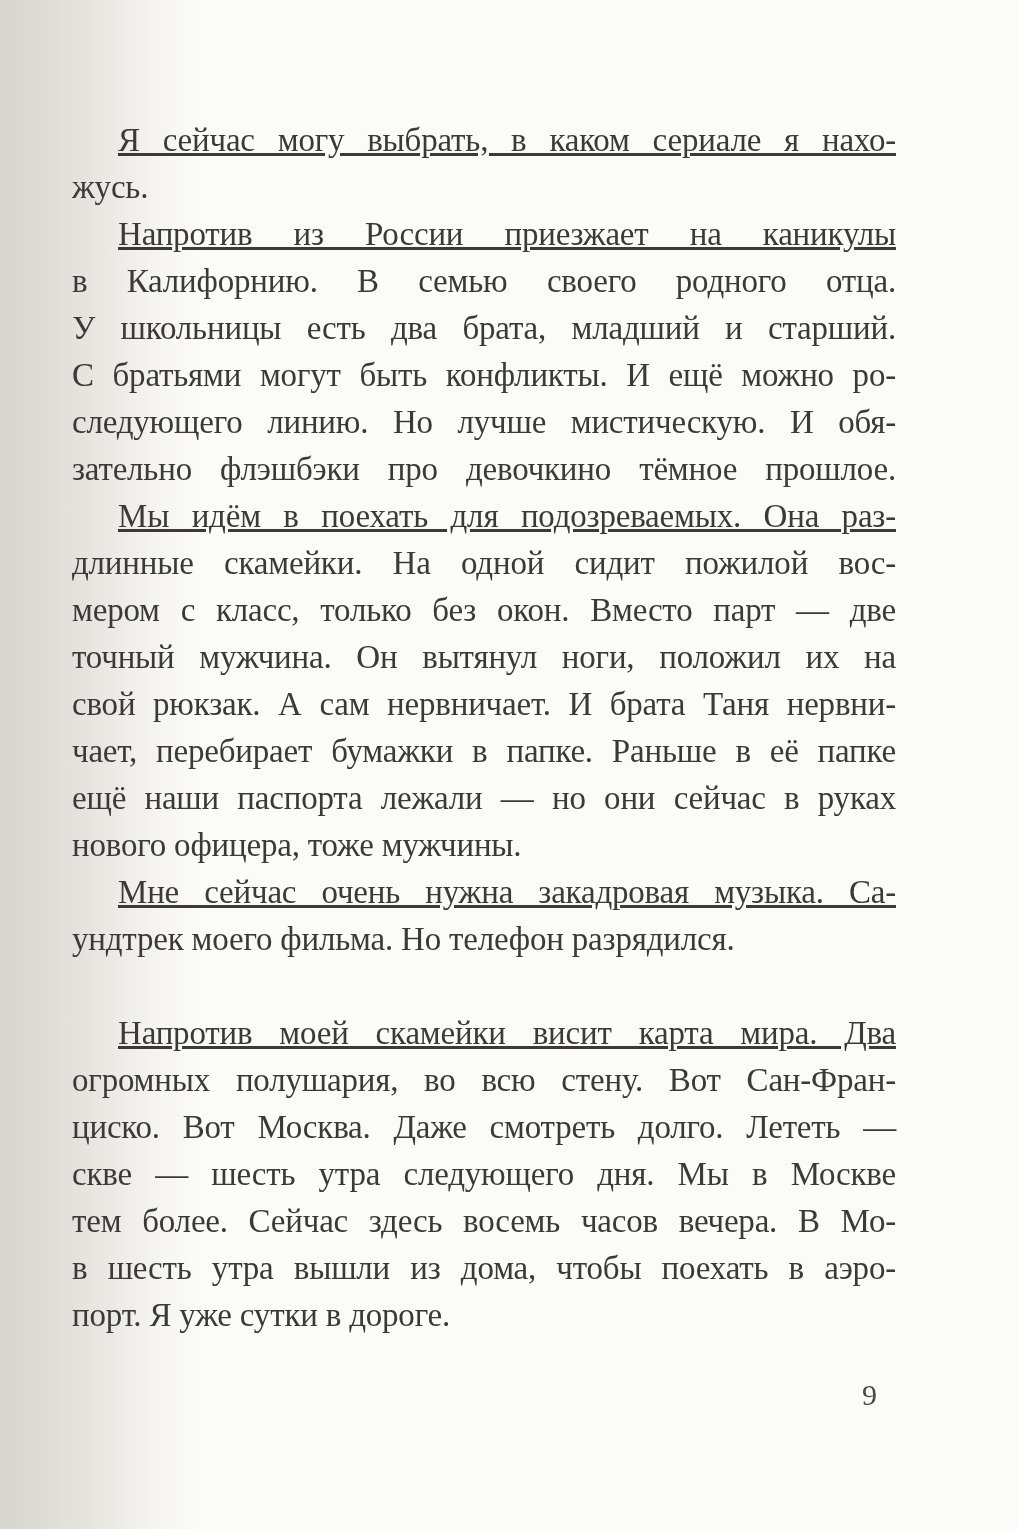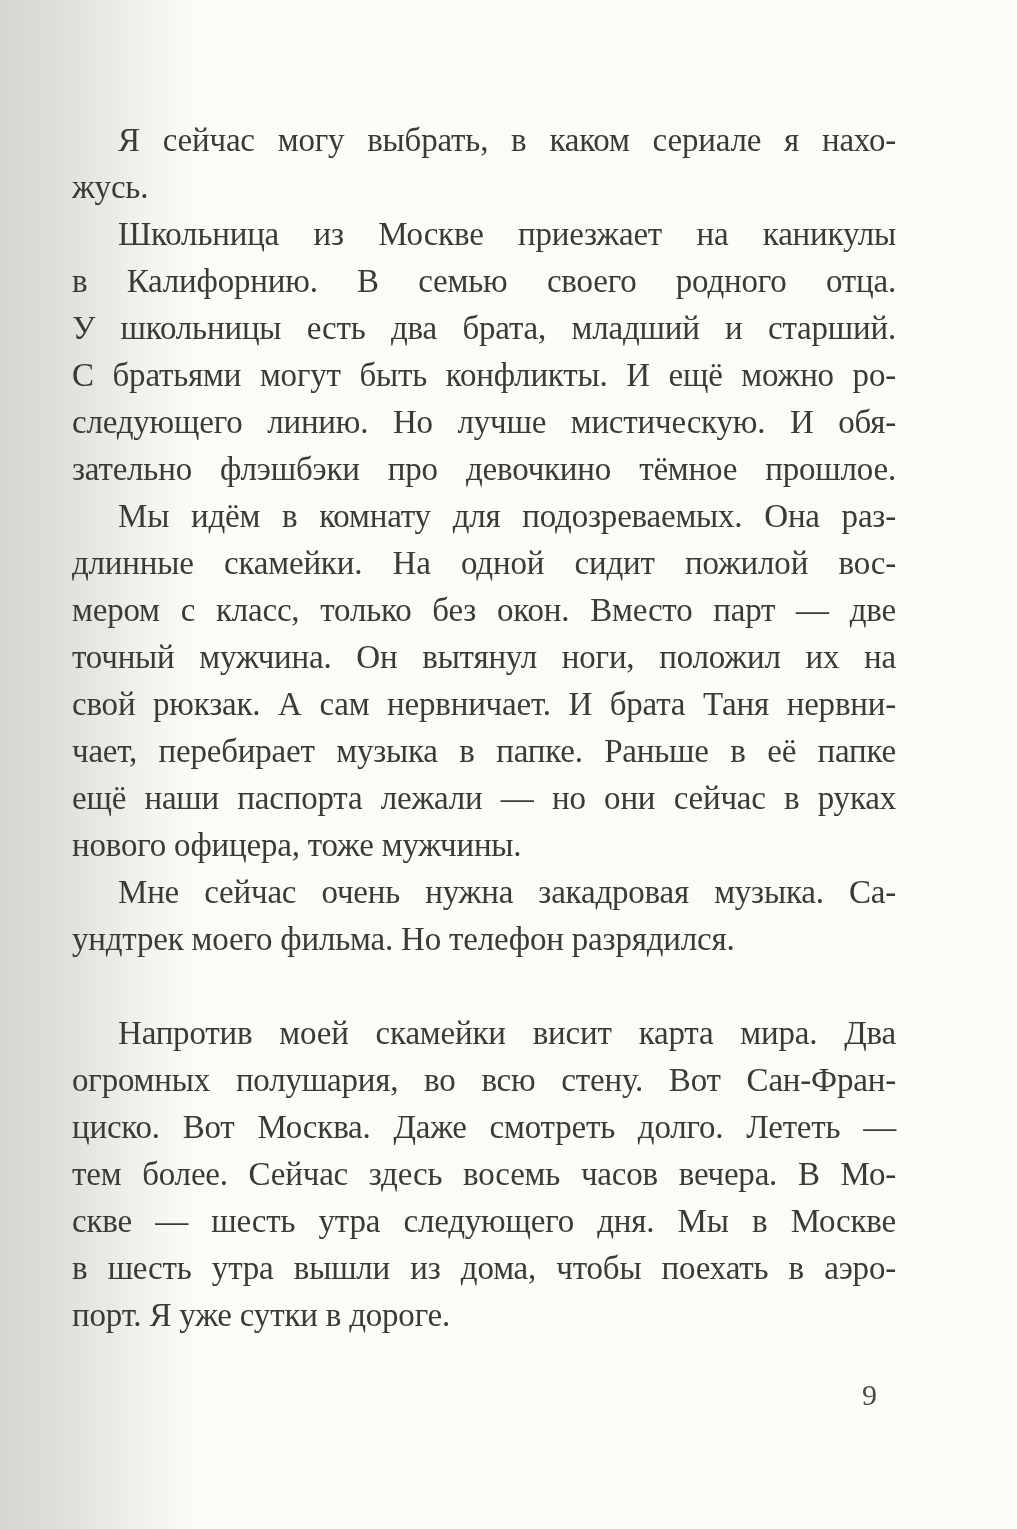--- a/index.html
+++ b/index.html
@@ -33,20 +33,21 @@
     display: block;
     height: 47px;
     line-height: 47px;
     white-space: nowrap;
     text-align: justify;
     text-align-last: justify;
     letter-spacing: -0.2px;
   }
   .line.indent {
     padding-left: 46px;
+    text-decoration: underline;
   }
   .line.last {
     text-align-last: left;
   }
   .gap {
     display: block;
     height: 47px;
   }
   .page-number {
     position: absolute;
@@ -63,51 +64,51 @@
 <div class="gutter-shade"></div>
 
 <div class="page">
 
   <div>
     <span class="line indent">Я сейчас могу выбрать, в каком сериале я нахо-</span>
     <span class="line last">жусь.</span>
   </div>
 
   <div>
-    <span class="line indent">Школьница из Москве приезжает на каникулы</span>
+    <span class="line indent">Напротив из России приезжает на каникулы</span>
     <span class="line">в Калифорнию. В семью своего родного отца.</span>
     <span class="line">У школьницы есть два брата, младший и старший.</span>
     <span class="line">С братьями могут быть конфликты. И ещё можно ро-</span>
     <span class="line">следующего линию. Но лучше мистическую. И обя-</span>
     <span class="line">зательно флэшбэки про девочкино тёмное прошлое.</span>
   </div>
 
   <div>
-    <span class="line indent">Мы идём в комнату для подозреваемых. Она раз-</span>
+    <span class="line indent">Мы идём в поехать для подозреваемых. Она раз-</span>
     <span class="line">длинные скамейки. На одной сидит пожилой вос-</span>
     <span class="line">мером с класс, только без окон. Вместо парт — две</span>
     <span class="line">точный мужчина. Он вытянул ноги, положил их на</span>
     <span class="line">свой рюкзак. А сам нервничает. И брата Таня нервни-</span>
-    <span class="line">чает, перебирает музыка в папке. Раньше в её папке</span>
+    <span class="line">чает, перебирает бумажки в папке. Раньше в её папке</span>
     <span class="line">ещё наши паспорта лежали — но они сейчас в руках</span>
     <span class="line last">нового офицера, тоже мужчины.</span>
   </div>
 
   <div>
     <span class="line indent">Мне сейчас очень нужна закадровая музыка. Са-</span>
     <span class="line last">ундтрек моего фильма. Но телефон разрядился.</span>
   </div>
 
   <span class="gap"></span>
 
   <div>
     <span class="line indent">Напротив моей скамейки висит карта мира. Два</span>
     <span class="line">огромных полушария, во всю стену. Вот Сан-Фран-</span>
     <span class="line">циско. Вот Москва. Даже смотреть долго. Лететь —</span>
+    <span class="line">скве — шесть утра следующего дня. Мы в Москве</span>
     <span class="line">тем более. Сейчас здесь восемь часов вечера. В Мо-</span>
-    <span class="line">скве — шесть утра следующего дня. Мы в Москве</span>
     <span class="line">в шесть утра вышли из дома, чтобы поехать в аэро-</span>
     <span class="line last">порт. Я уже сутки в дороге.</span>
   </div>
 
 </div>
 
 <div class="page-number">9</div>
 
 </body></html>

